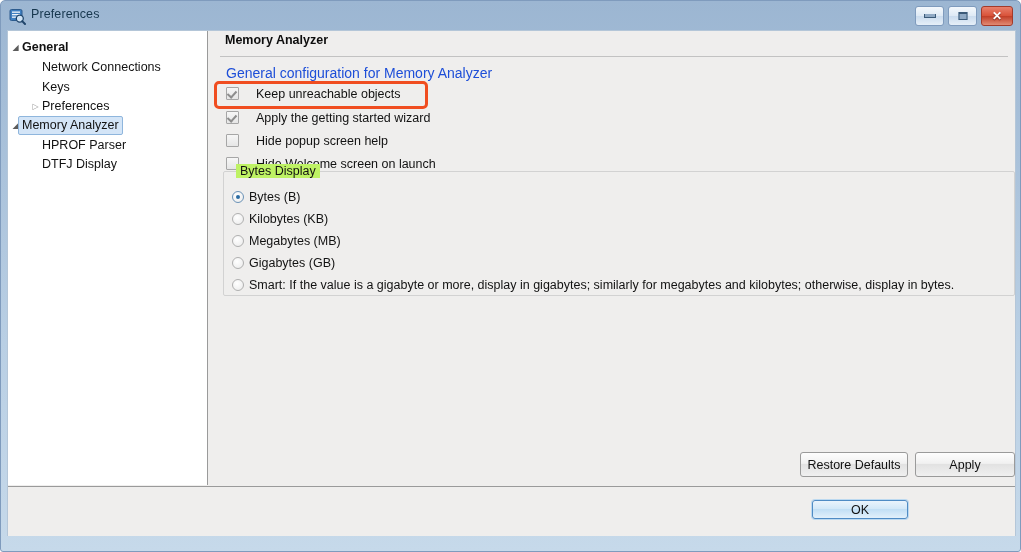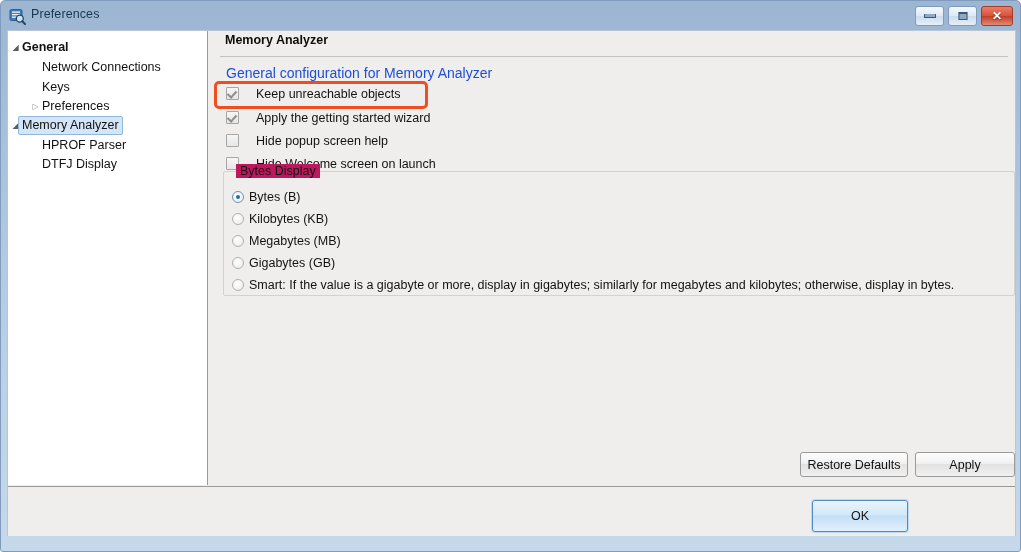--- a/index.html
+++ b/index.html
@@ -209,21 +209,21 @@
     height: 125px;
     border: 1px solid #d2d2d2;
     border-radius: 2px;
     box-sizing: border-box;
     background: transparent;
   }
   #groupbox-title {
     position: absolute;
     left: 12px; top: -8px;
     padding: 0 4px;
-    background: #be185d;
+    background: #bef264;
     font-size: 12.5px;
     color: #121212;
   }
   .radiorow {
     position: absolute;
     left: 8px;
     height: 18px;
     font-size: 12.5px;
     color: #121212;
     white-space: nowrap;
@@ -273,21 +273,21 @@
     position: absolute;
     left: 0; top: 455px;
     width: 1007px;
     height: 49px;
     background: #efeeed;
     border-top: 1px solid #9a9a9a;
     box-sizing: border-box;
   }
   #btn-ok {
     left: 804px; top: 13px;
-    width: 96px; height: 32px;
+    width: 96px; height: 19px;
     border: 1px solid #4f8bc4;
     border-radius: 3px;
     background: linear-gradient(180deg, #eaf4fc 0%, #d3e8f8 45%, #c2dff5 50%, #e2f0fb 100%);
     box-shadow: 0 0 0 1px #bcd9f0;
   }
   #btn-cancel { left: 907px; top: 13px; width: 96px; height: 25px; }
 
   
   #annotation {
     position: absolute;

